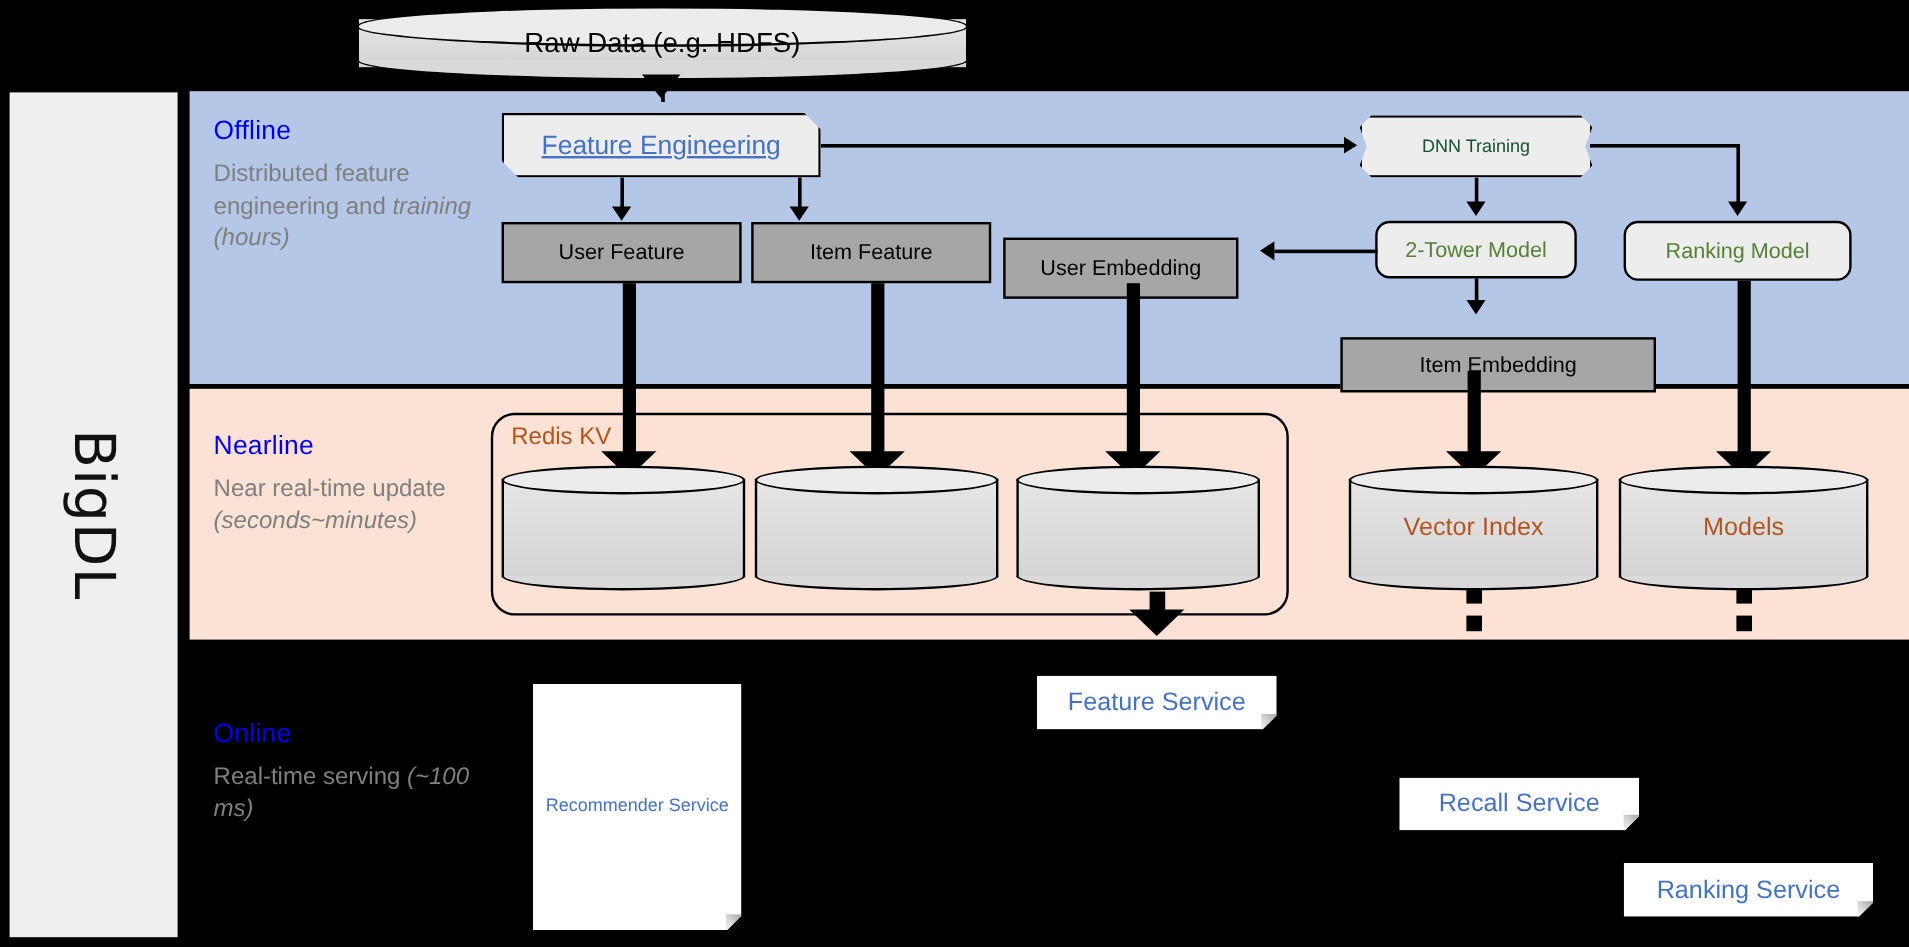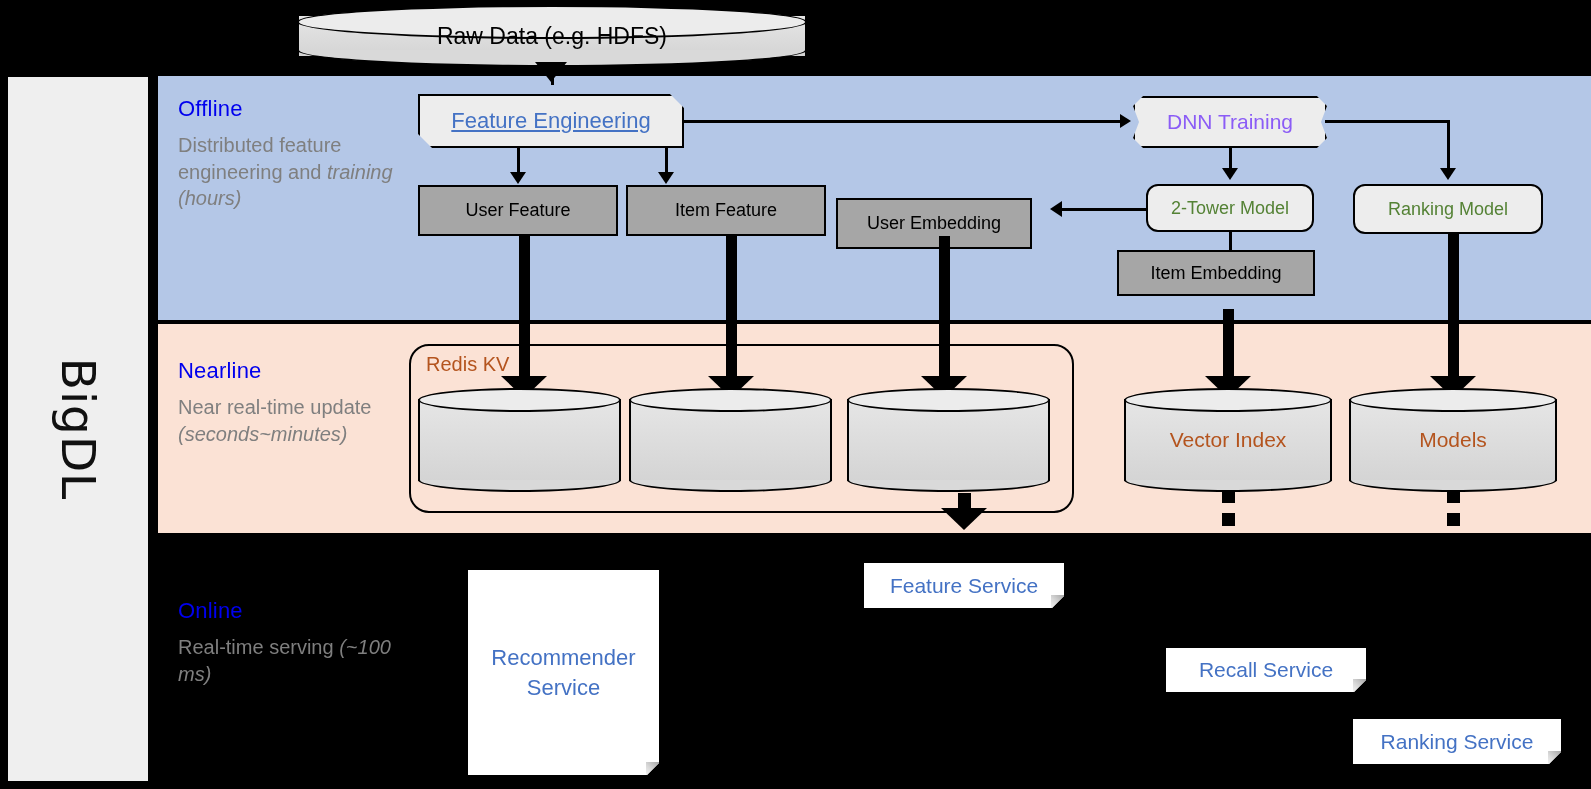--- a/index.html
+++ b/index.html
@@ -39,21 +39,21 @@
 
   
   .proc{background:#ededed;border:2.5px solid #000;border-radius:12px;font-size:18px;}
   .proc.green{color:#548235;}
 
   
   .flag{background:#ededed;border:2.5px solid #000;font-size:22px;color:#4472c4;
         clip-path:polygon(0 0,calc(100% - 14px) 0,100% 14px,100% 100%,14px 100%,0 calc(100% - 14px));text-decoration:underline;}
 
   
-  .bracket{background:#ededed;border:2.5px solid #000;font-size:21px;color:#8b5cf6;
+  .bracket{background:#ededed;border:2.5px solid #000;font-size:15px;color:#14532d;
         clip-path:polygon(0 10px,10px 0,calc(100% - 10px) 0,100% 10px,
                           calc(100% - 6px) 50%,100% calc(100% - 10px),
                           calc(100% - 10px) 100%,10px 100%,0 calc(100% - 10px),6px 50%);}
 
   
   .cyl{position:absolute;}
   .cyl .body{position:absolute;left:0;right:0;top:11px;bottom:11px;
     background:linear-gradient(to bottom,#e6e6e6,#d4d4d4);
     border-left:2.5px solid #000;border-right:2.5px solid #000;}
   .cyl .top{position:absolute;left:0;right:0;top:0;height:24px;
@@ -169,21 +169,21 @@
   <div class="ln vl" style="left:1229px;top:148px;height:24px;"></div>
   <div class="arrow-dn" style="left:1222px;top:168px;"></div>
 
   <div class="ln hl" style="left:1325px;top:120px;width:125px;"></div>
   <div class="ln vl" style="left:1447px;top:120px;height:52px;"></div>
   <div class="arrow-dn" style="left:1440px;top:168px;"></div>
 
   <div class="ln vl" style="left:1229px;top:232px;height:24px;"></div>
   <div class="arrow-dn" style="left:1222px;top:250px;"></div>
 
-  <div class="node grey-box" style="left:1117px;top:250px;width:198px;height:46px;">
+  <div class="node grey-box" style="left:1117px;top:281px;width:263px;height:46px;">
     <span>Item Embedding</span>
   </div>
 
   <div class="ln vthick" style="left:519px;top:236px;height:146px;"></div>
   <div class="arrow-dn huge" style="left:501px;top:376px;"></div>
 
   <div class="ln vthick" style="left:726px;top:236px;height:146px;"></div>
   <div class="arrow-dn huge" style="left:708px;top:376px;"></div>
 
   <div class="ln vthick" style="left:939px;top:236px;height:146px;"></div>
@@ -231,21 +231,21 @@
   </div>
 
   <div class="dash" style="left:1222px;top:490px;"></div>
   <div class="dash" style="left:1222px;top:513px;"></div>
   <div class="dash" style="left:1447px;top:490px;"></div>
   <div class="dash" style="left:1447px;top:513px;"></div>
 
   <div class="ln" style="left:958px;top:493px;width:13px;height:16px;"></div>
   <div class="arrow-dn huge" style="left:941px;top:508px;"></div>
 
-  <div class="card" style="left:468px;top:570px;width:191px;height:205px;font-size:22px;line-height:1.35;">
+  <div class="card" style="left:444px;top:570px;width:174px;height:205px;font-size:15px;line-height:1.35;">
     <span>Recommender Service</span>
     <span class="fold"></span>
   </div>
 
   <div class="card" style="left:864px;top:563px;width:200px;height:45px;font-size:21px;">
     <span>Feature Service</span>
     <span class="fold"></span>
   </div>
 
   <div class="card" style="left:1128px;top:648px;width:200px;height:44px;font-size:21px;margin-left:38px;">

